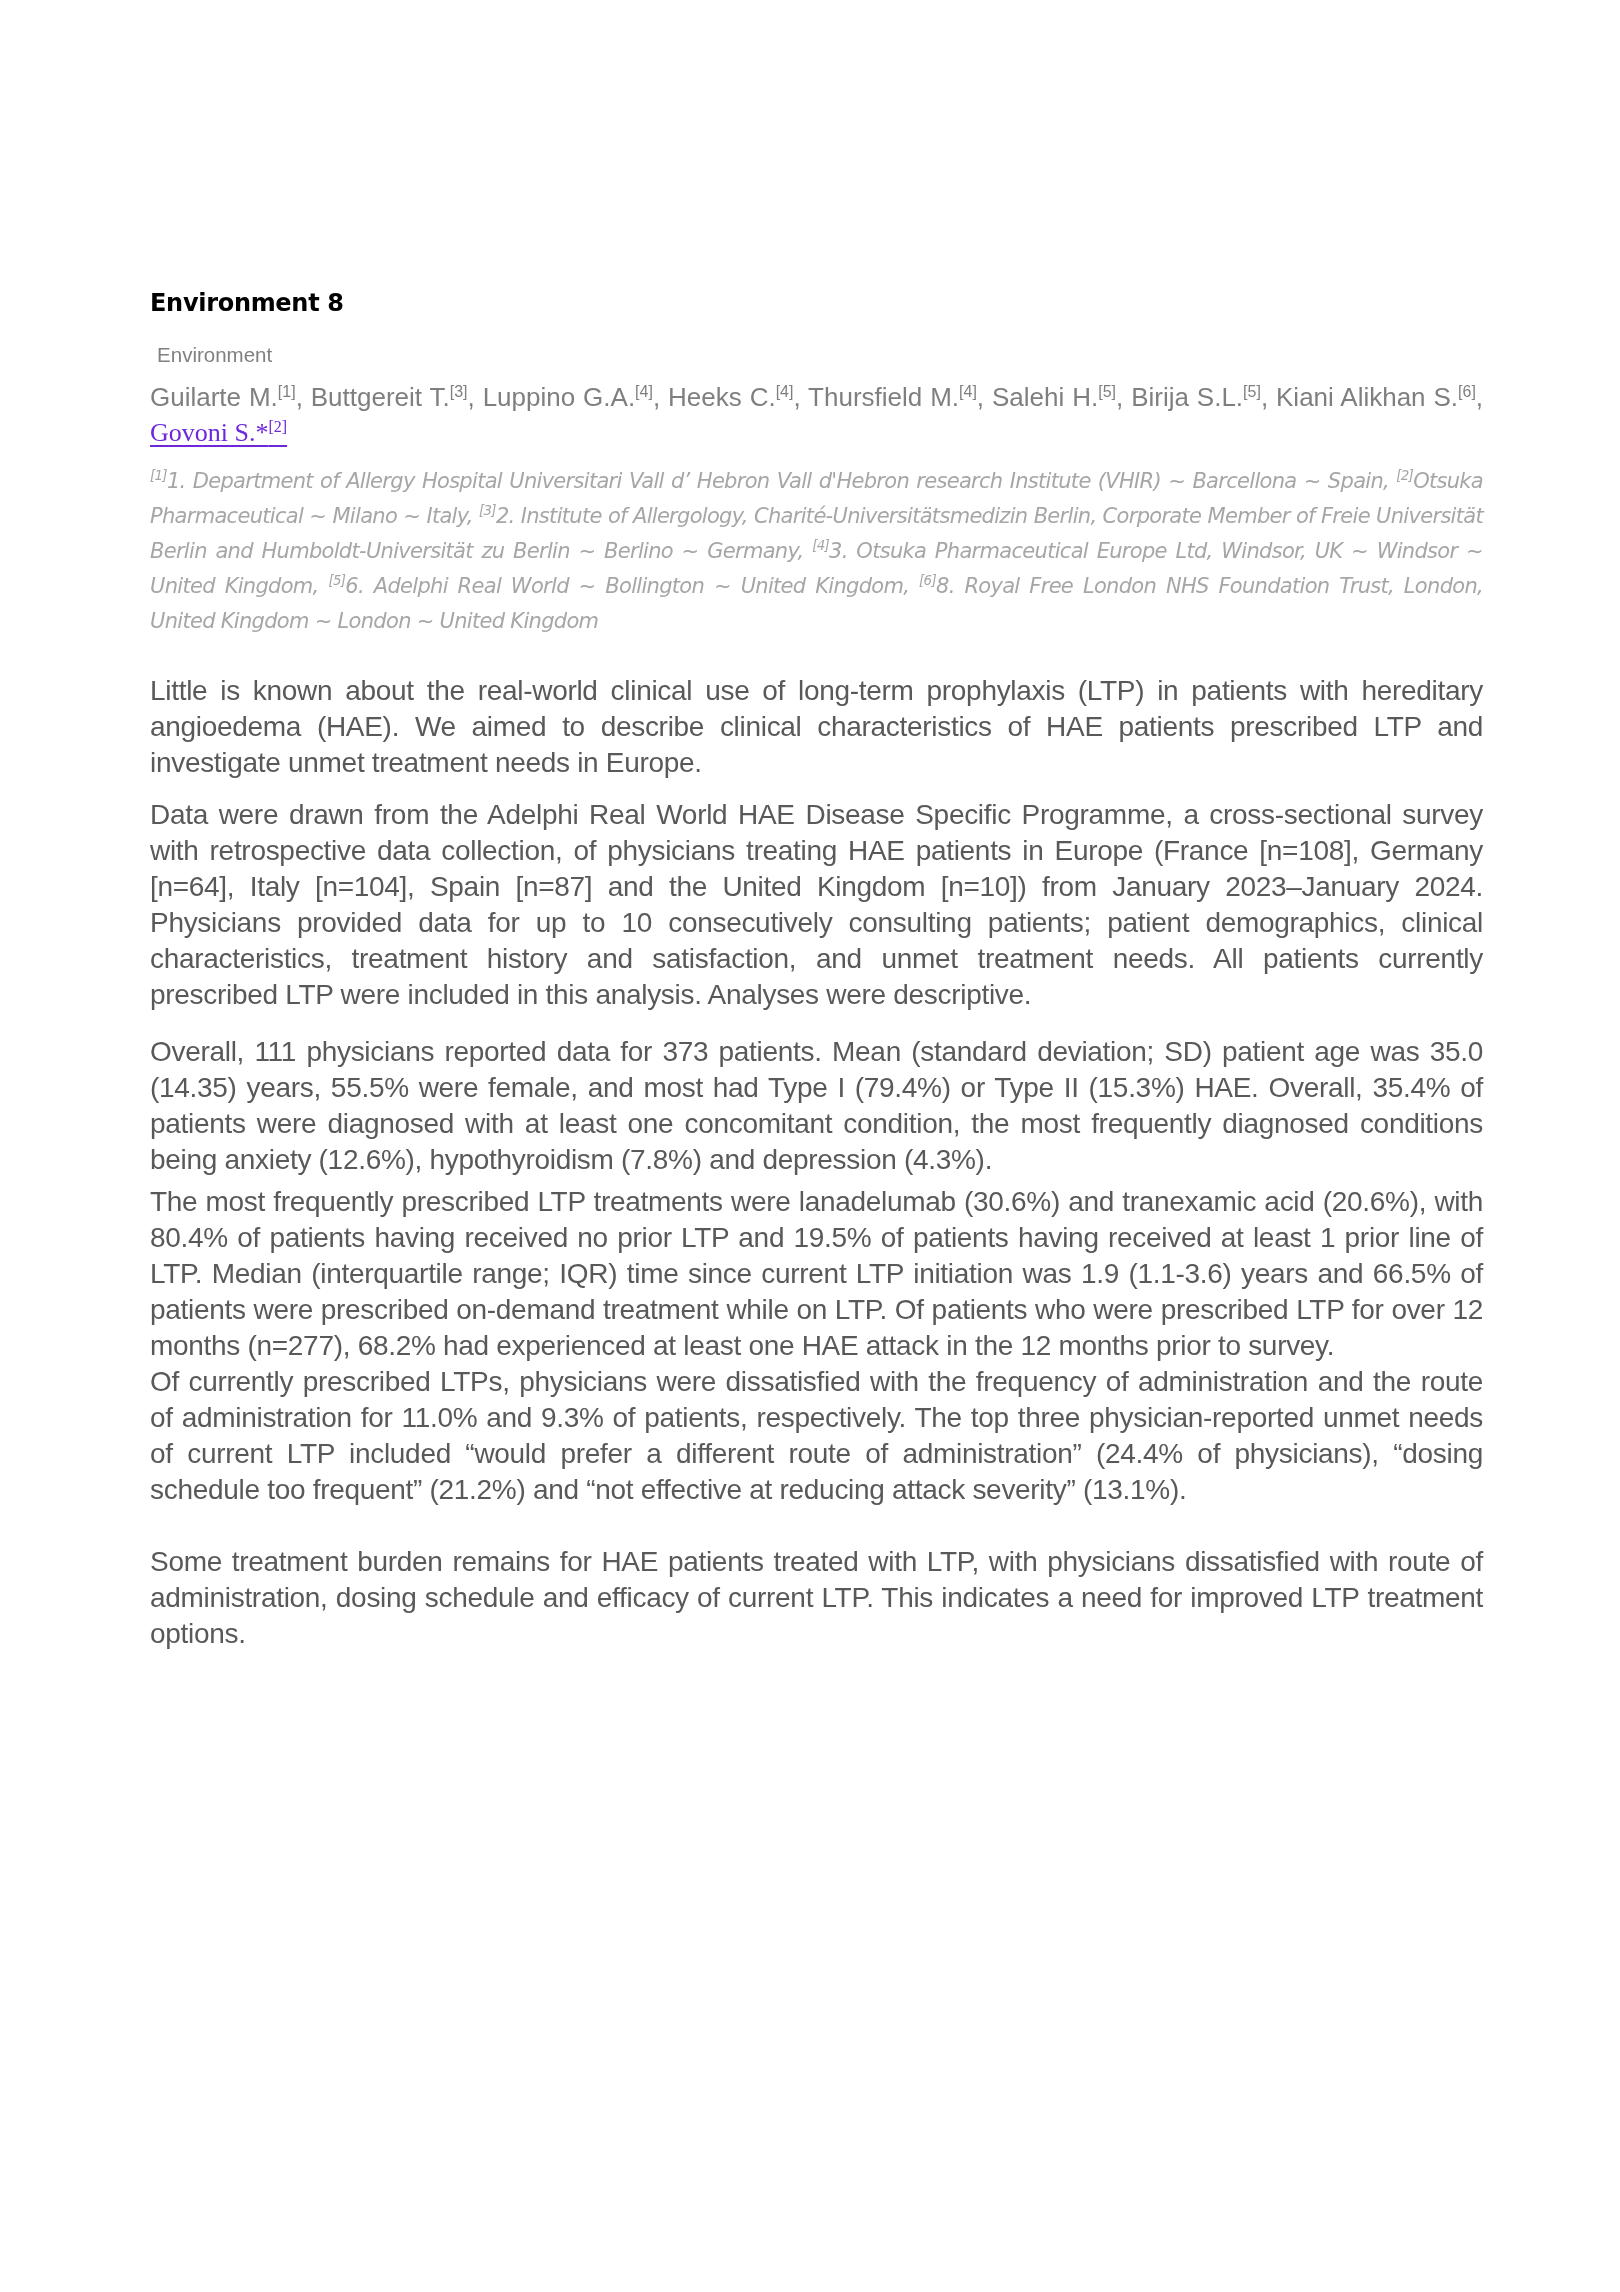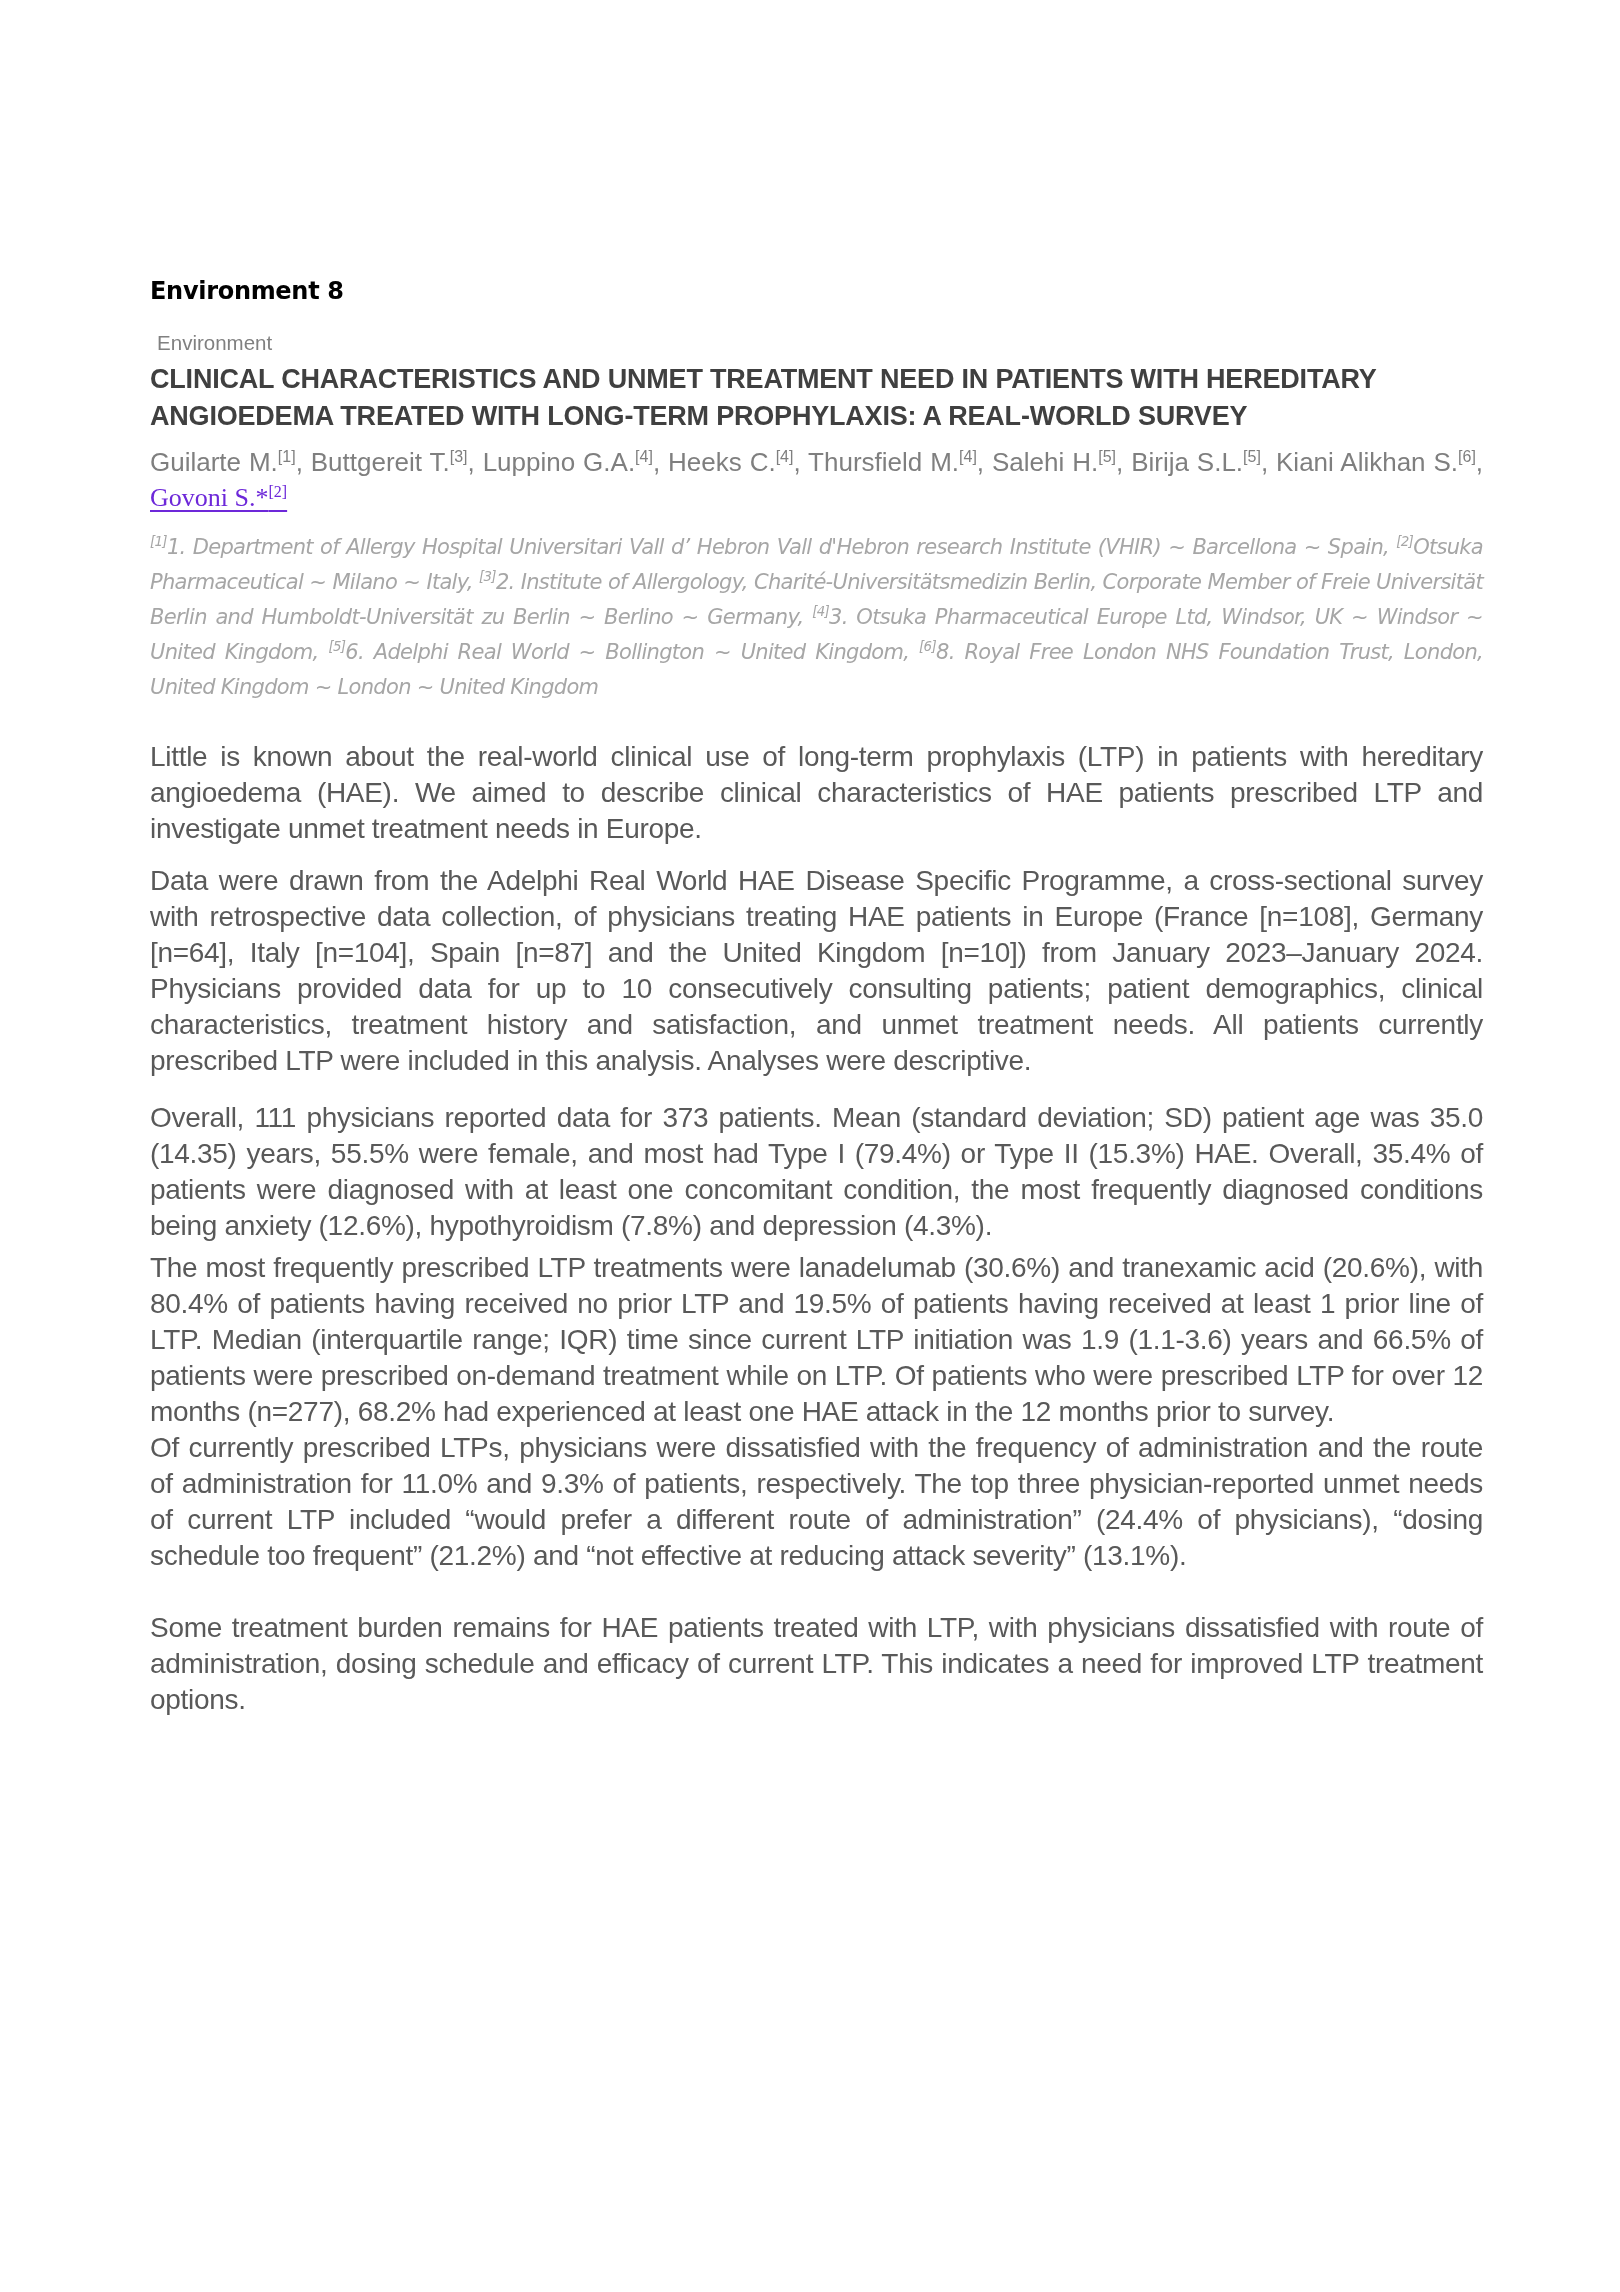--- a/index.html
+++ b/index.html
@@ -9,21 +9,21 @@
     }
     body {
       width: 1621px;
       height: 2293px;
       position: relative;
       overflow: hidden;
     }
     .page {
       position: absolute;
       left: 150px;
-      top: 273px;
+      top: 285px;
       width: 1333px;
     }
     .env-heading {
       font-family: "DejaVu Sans", sans-serif;
       font-size: 24px;
       color: #000000;
       margin: 0;
       line-height: 36px;
       letter-spacing: -0.3px;
     }
@@ -101,21 +101,20 @@
     .p-results3 { margin-top: 0; }
     .p-conclusion { margin-top: 36px; }
   </style>
 </head>
 <body>
 
 <div class="page">
   <h2 class="env-heading">Environment 8</h2>
   <div class="env-sub">Environment</div>
 
-  <h3 class="title">CLINICAL CHARACTERISTICS AND UNMET TREATMENT NEED IN PATIENTS WITH HEREDITARY ANGIOEDEMA TREATED WITH LONG-TERM PROPHYLAXIS: A REAL-WORLD SURVEY</h3>
 
   <div class="authors">
     <span><span>Guilarte M.</span><sup>[1]</sup><span>, </span></span><span><span>Buttgereit T.</span><sup>[3]</sup><span>, </span></span><span><span>Luppino G.A.</span><sup>[4]</sup><span>, </span></span><span><span>Heeks C.</span><sup>[4]</sup><span>, </span></span><span><span>Thursfield M.</span><sup>[4]</sup><span>, </span></span><span><span>Salehi H.</span><sup>[5]</sup><span>, </span></span><span><span>Birija S.L.</span><sup>[5]</sup><span>, </span></span><span><span>Kiani  Alikhan S.</span><sup>[6]</sup><span>, </span></span><span class="presenting-author"><span>Govoni S.*</span><sup>[2]</sup></span>
   </div>
 
   <div class="affiliations">
     <span><sup>[1]</sup><span>1. Department of Allergy Hospital Universitari Vall d’ Hebron Vall d'Hebron research Institute (VHIR) ~ Barcellona ~ Spain, </span></span><span><sup>[2]</sup><span>Otsuka Pharmaceutical ~ Milano ~ Italy, </span></span><span><sup>[3]</sup><span>2. Institute of Allergology, Charité-Universitätsmedizin Berlin, Corporate Member of Freie Universität Berlin and Humboldt-Universität zu Berlin ~ Berlino ~ Germany, </span></span><span><sup>[4]</sup><span>3. Otsuka Pharmaceutical Europe Ltd, Windsor, UK ~ Windsor ~ United Kingdom, </span></span><span><sup>[5]</sup><span>6. Adelphi Real World ~ Bollington ~ United Kingdom, </span></span><span><sup>[6]</sup><span>8. Royal Free London NHS Foundation Trust, London, United Kingdom ~ London ~ United Kingdom</span></span>
   </div>
 
   <p class="body-text p-intro">Little is known about the real-world clinical use of long-term prophylaxis (LTP) in patients with hereditary angioedema (HAE). We aimed to describe clinical characteristics of HAE patients prescribed LTP and investigate unmet treatment needs in Europe.</p>

